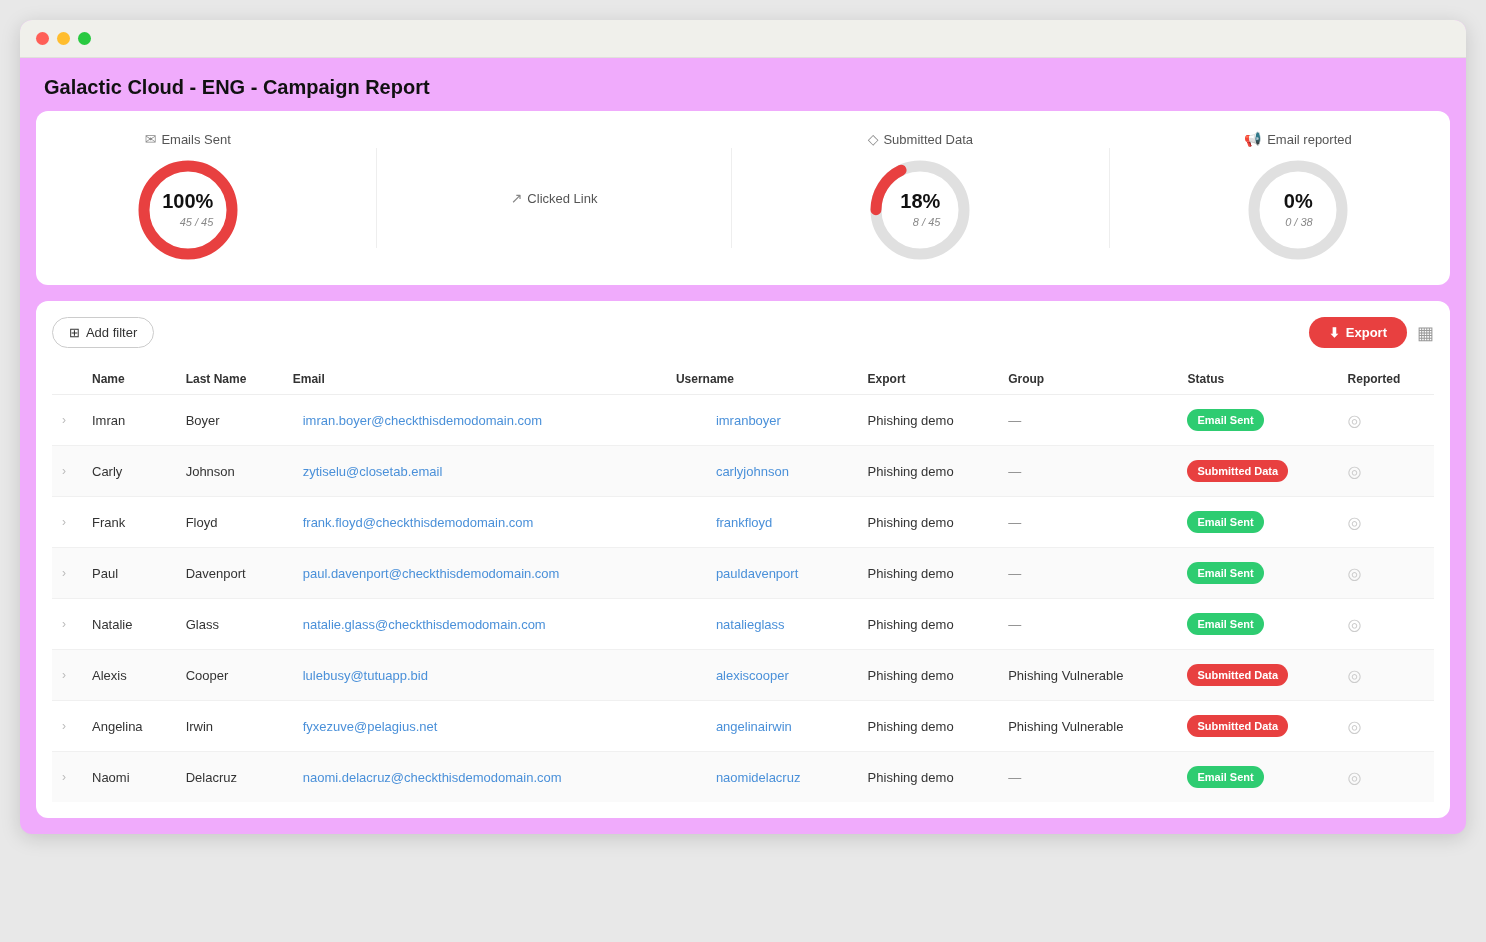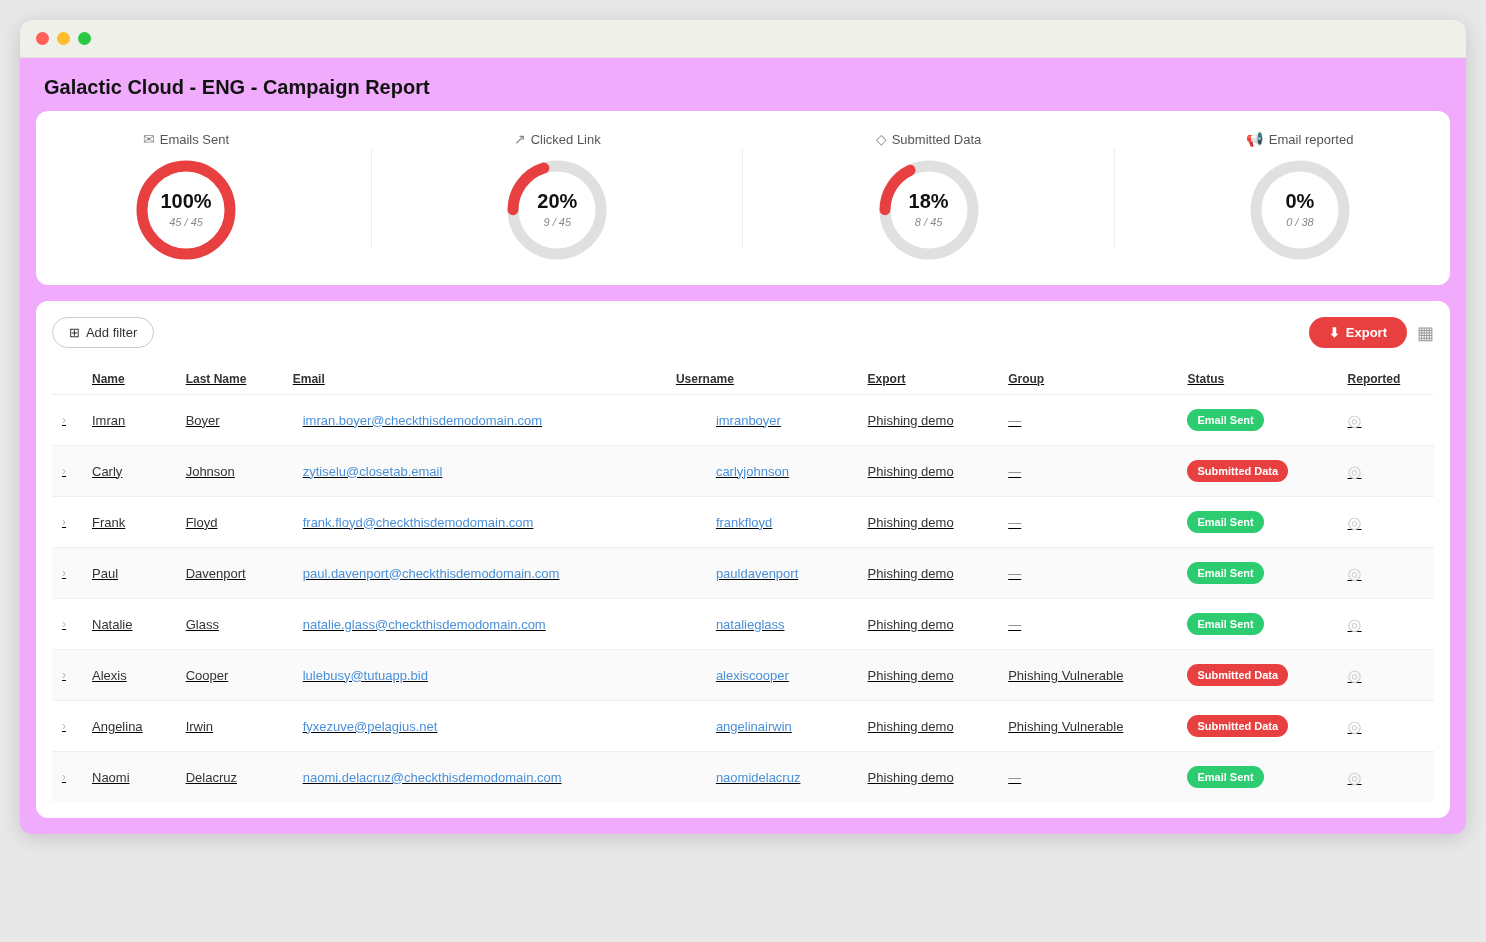--- a/index.html
+++ b/index.html
@@ -72,21 +72,21 @@
     }
     .donut-container svg {
       width: 110px;
       height: 110px;
     }
     .donut-center {
       position: absolute;
       top: 50%;
       left: 50%;
       transform: translate(-50%, -50%);
-      text-align: center;
+      text-align: right;
     }
     .donut-percent {
       font-size: 20px;
       font-weight: 700;
       color: #111;
       display: block;
       line-height: 1.1;
     }
     .donut-fraction {
       font-size: 11px;
@@ -138,21 +138,20 @@
     }
     .grid-icon {
       color: #999;
       font-size: 18px;
       cursor: pointer;
     }
     
     table {
       width: 100%;
       border-collapse: collapse;
-      text-decoration: underline;
     }
     thead tr {
       border-bottom: 1.5px solid #eee;
     }
     th {
       text-align: left;
       font-size: 12px;
       font-weight: 600;
       color: #333;
       padding: 8px 10px;
@@ -226,32 +225,20 @@
         <span class="donut-percent">100%</span>
         <span class="donut-fraction">45 / 45</span>
       </div>
     </div>
   </div>
       <div class="stat-divider"></div>
       <div class="stat-card">
     <div class="stat-label">
       <span class="stat-icon">↗</span>
       <span>Clicked Link</span>
-    </div>
-    <div class="donut-container">
-      <svg viewBox="0 0 100 100">
-
-        <circle cx="50" cy="50" r="40" fill="none" stroke="#e0e0e0" stroke-width="10"></circle>
-
-        <circle cx="50" cy="50" r="40" fill="none" stroke="#e84040" stroke-width="10" stroke-dasharray="50.26548245743669 201.06192982974676" stroke-dashoffset="62.83185307179586" transform="rotate(-90 50 50)" stroke-linecap="round"></circle>
-      </svg>
-      <div class="donut-center">
-        <span class="donut-percent">20%</span>
-        <span class="donut-fraction">9 / 45</span>
-      </div>
     </div>
   </div>
       <div class="stat-divider"></div>
       <div class="stat-card">
     <div class="stat-label">
       <span class="stat-icon">◇</span>
       <span>Submitted Data</span>
     </div>
     <div class="donut-container">
       <svg viewBox="0 0 100 100">

